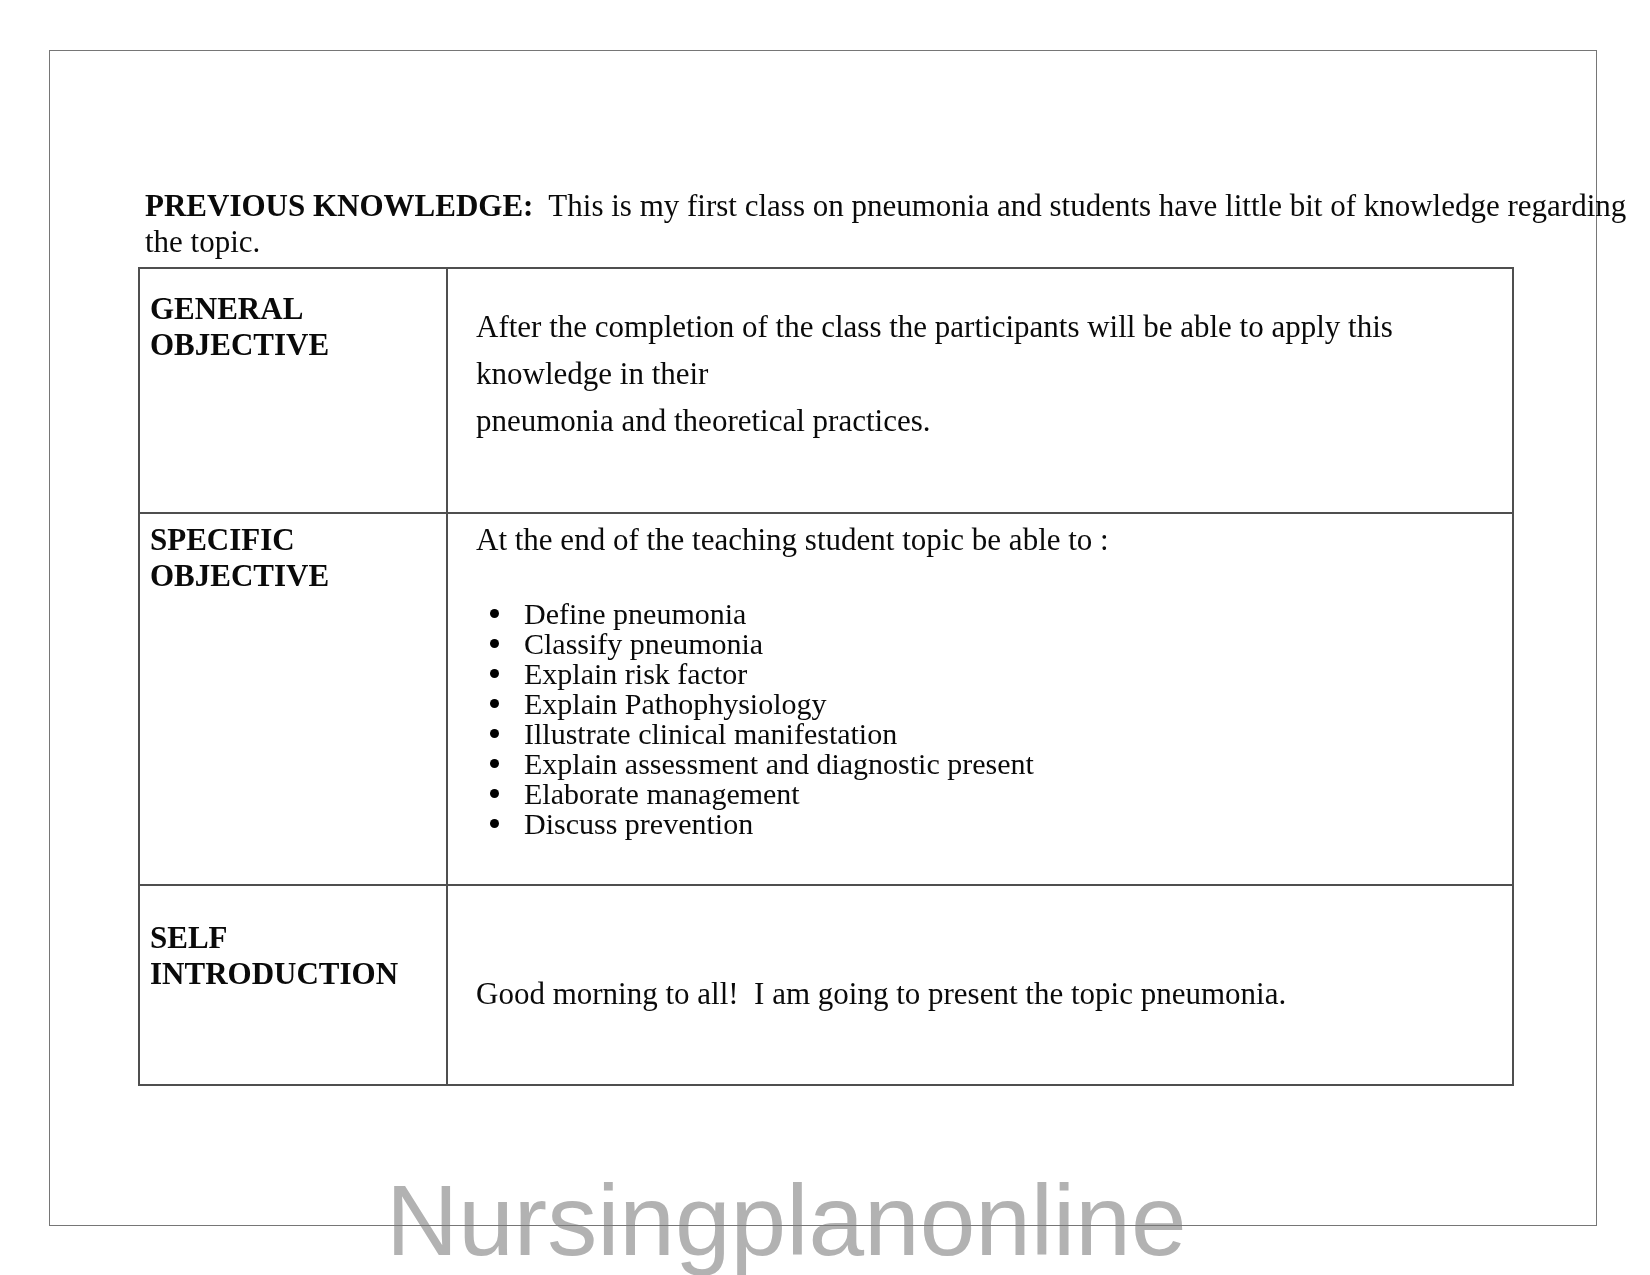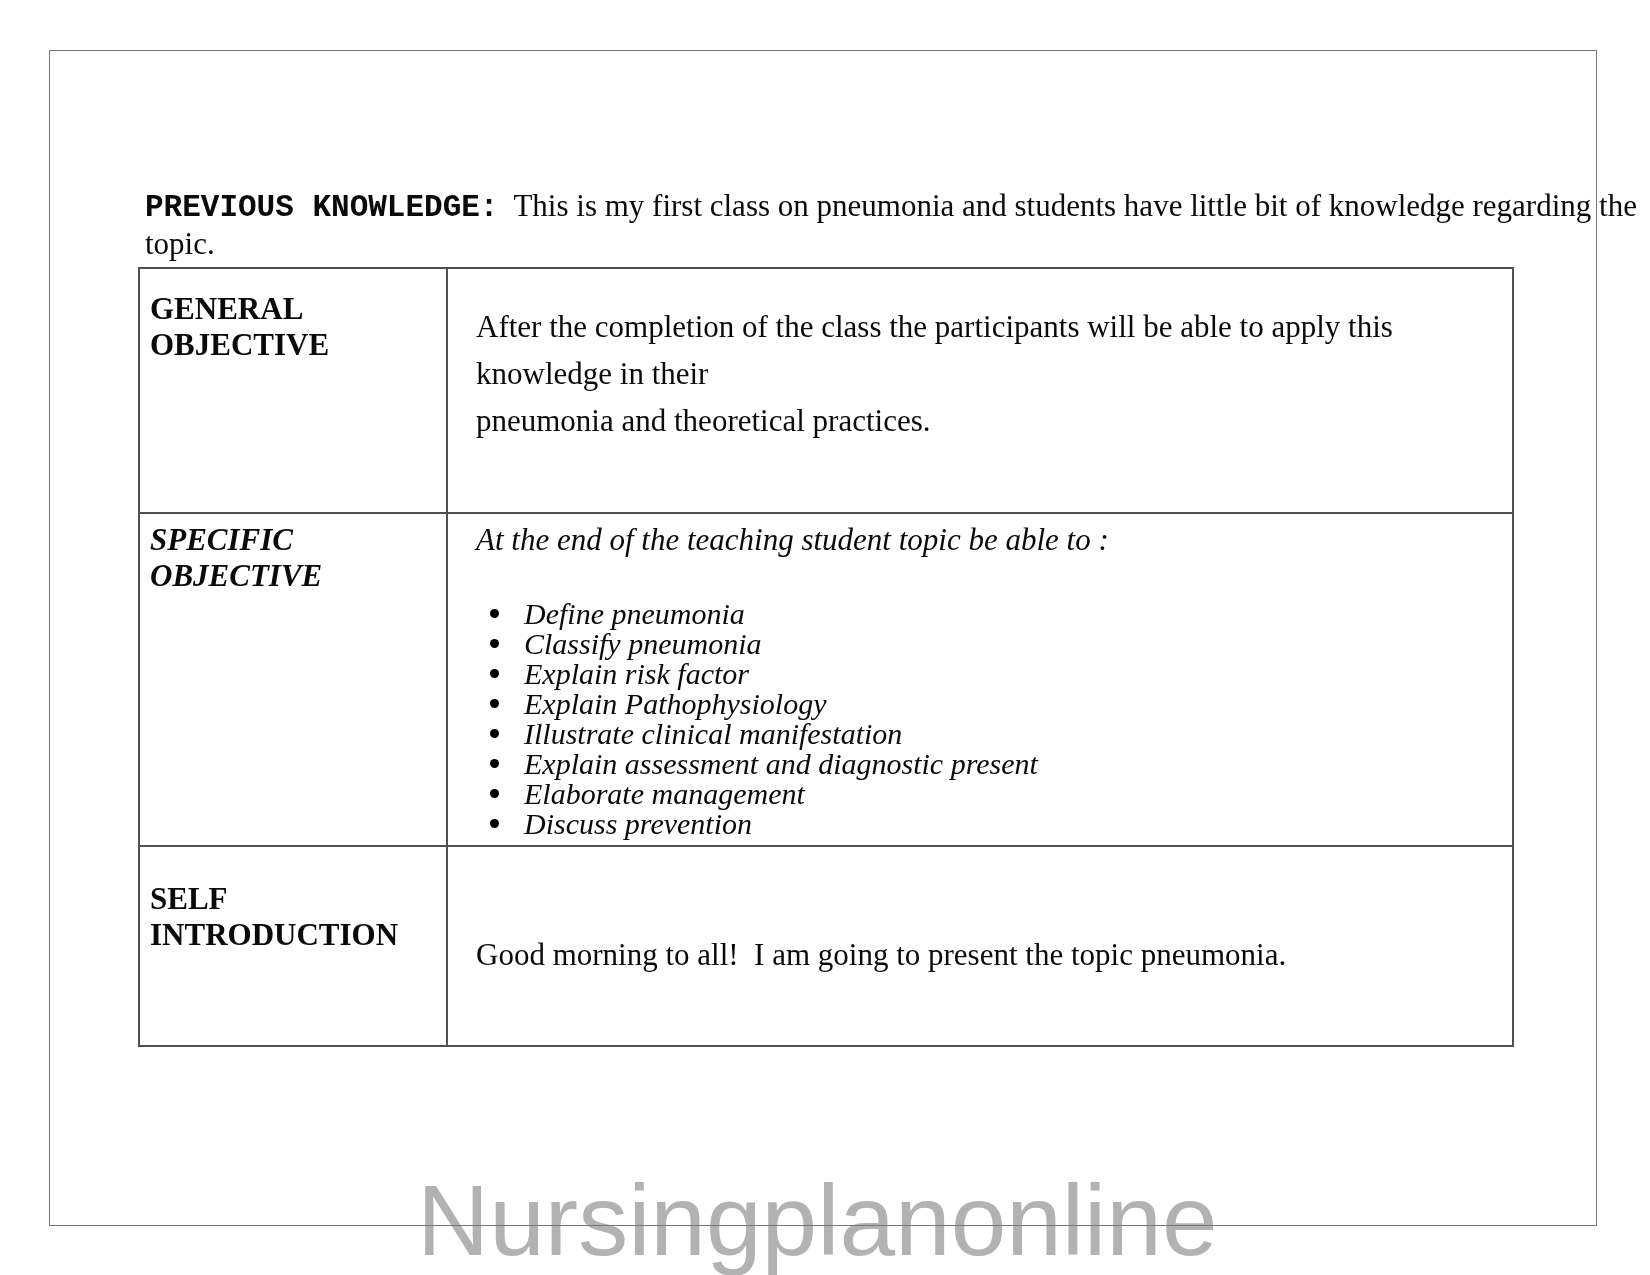--- a/index.html
+++ b/index.html
@@ -12,21 +12,21 @@
     width: 1650px;
     height: 1275px;
     background: #ffffff;
     overflow: hidden;
     font-family: "Liberation Serif", serif;
     color: #0a0a0a;
   }
   
   .watermark {
     position: absolute;
-    left: 417px;
+    left: 386px;
     top: 1170px;
     font-family: "Liberation Sans", sans-serif;
     font-size: 100px;
     line-height: 1;
     color: #b2b2b2;
     z-index: 0;
     white-space: nowrap;
   }
   .page-border {
     position: absolute;
@@ -40,41 +40,41 @@
   }
   .heading {
     position: absolute;
     left: 145px;
     top: 188px;
     font-size: 31px;
     line-height: 36px;
     z-index: 2;
     white-space: pre-wrap;
   }
-  .heading .hb { font-weight: bold; font-family: Liberation Mono, monospace; }
+  .heading .hb { font-weight: bold; }
   .doc-table {
     position: absolute;
     left: 138px;
     top: 267px;
     width: 1374px;
     height: 692px;
     border-collapse: collapse;
     table-layout: fixed;
     z-index: 2;
     font-size: 31px;
   }
   .doc-table td {
     border: 2px solid #4f4f4f;
     vertical-align: top;
     overflow: hidden;
   }
   .doc-table col.c1 { width: 308px; }
   .doc-table col.c2 { width: 1066px; }
   tr.row1 { height: 245px; }
-  tr.row2 { height: 333px; font-style: italic; }
+  tr.row2 { height: 372px; }
   tr.row3 { height: 87px; }
   .label-cell {
     font-weight: bold;
     padding: 22px 6px 0 10px;
     line-height: 36px;
   }
   .label-cell.r2l { padding-top: 8px; }
   .label-cell.r3l { padding-top: 34px; }
   .content-cell {
     padding: 12px 35px 0 28px;

